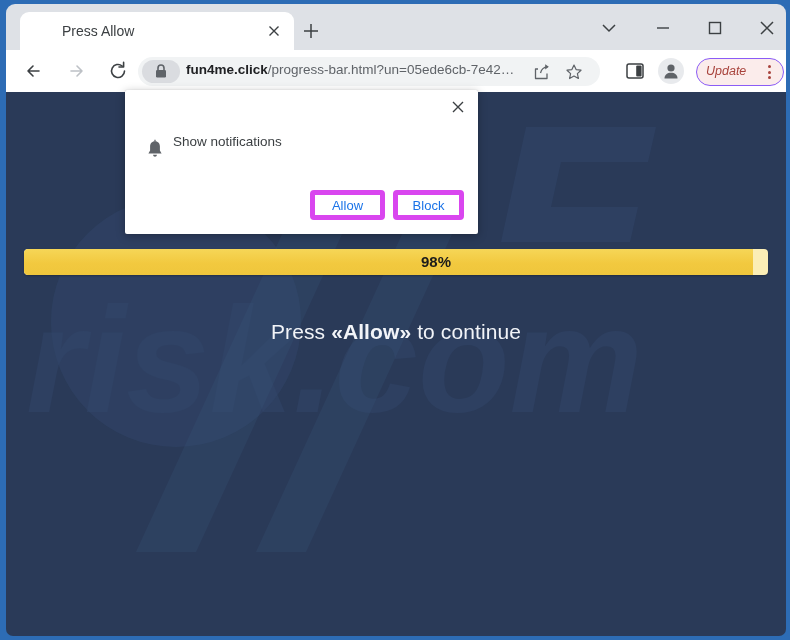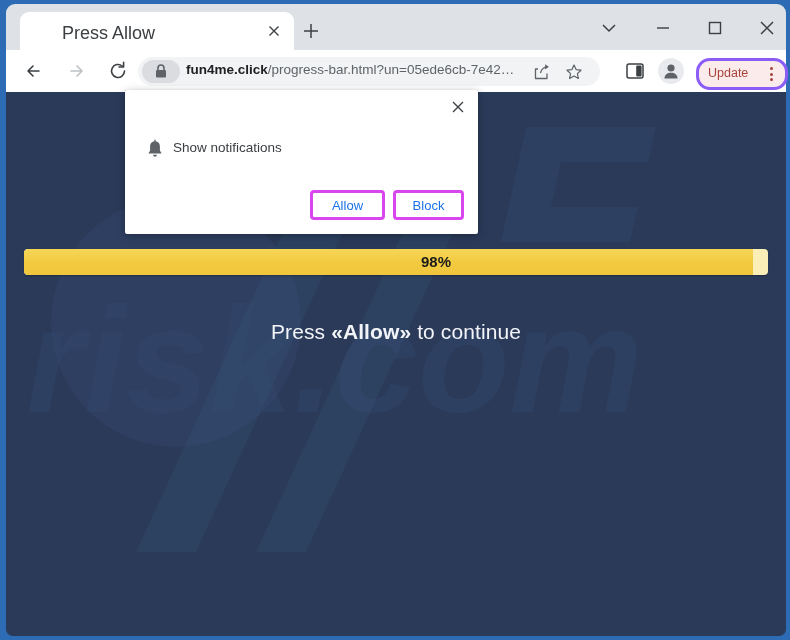--- a/index.html
+++ b/index.html
@@ -38,21 +38,21 @@
     left: 14px; top: 8px;
     width: 274px; height: 38px;
     background: #ffffff;
     border-radius: 9px 9px 0 0;
     box-sizing: border-box;
   }
   #tab-title {
     position: absolute;
     left: 42px; top: 11px;
     width: 190px;
-    font-size: 18px;
+    font-size: 14px;
     color: #3c4043;
     white-space: nowrap;
     overflow: hidden;
     text-overflow: ellipsis;
   }
   #tab-close {
     position: absolute;
     right: 10px; top: 9px;
     width: 20px; height: 20px;
     cursor: default;
@@ -143,24 +143,25 @@
     left: 652px; top: 8px;
     width: 26px; height: 26px;
     border-radius: 50%;
     background: #e8eaed;
     cursor: default;
   }
   #update-button {
     position: absolute;
     left: 690px; top: 8px;
     width: 86px; height: 26px;
-    border: 3px solid #8b5cf6;
+    border: 1px solid #8b5cf6;
     border-radius: 14px;
     background: #fbeceb;
     cursor: default;
+    font-style: italic;
   }
   #update-label {
     position: absolute;
     left: 9px; top: 5px;
     font-size: 12.5px;
     color: #a8433c;
   }
   #browser-menu {
     position: absolute;
     right: 7px; top: 5px;
@@ -255,29 +256,29 @@
     font-size: 14.5px;
     color: #3c4043;
   }
   #dialog-bell-icon {
     position: absolute;
     left: 21px; top: 49px;
     width: 18px; height: 20px;
   }
   #dialog-permission-text {
     position: absolute;
-    left: 48px; top: 50px;
+    left: 48px; top: 44px;
     font-size: 13.5px;
     color: #3c4043;
   }
   .dialog-btn {
     position: absolute;
     top: 100px;
     height: 30px;
-    border: 3px solid #d946ef;
+    border: 5px solid #d946ef;
     border-radius: 4px;
     background: #ffffff;
     font-size: 13px;
     color: #1a73e8;
     font-family: "Liberation Sans", sans-serif;
     cursor: default;
     padding: 0;
   }
   #allow-button { left: 185px; width: 75px; }
   #block-button { left: 268px; width: 71px; }

